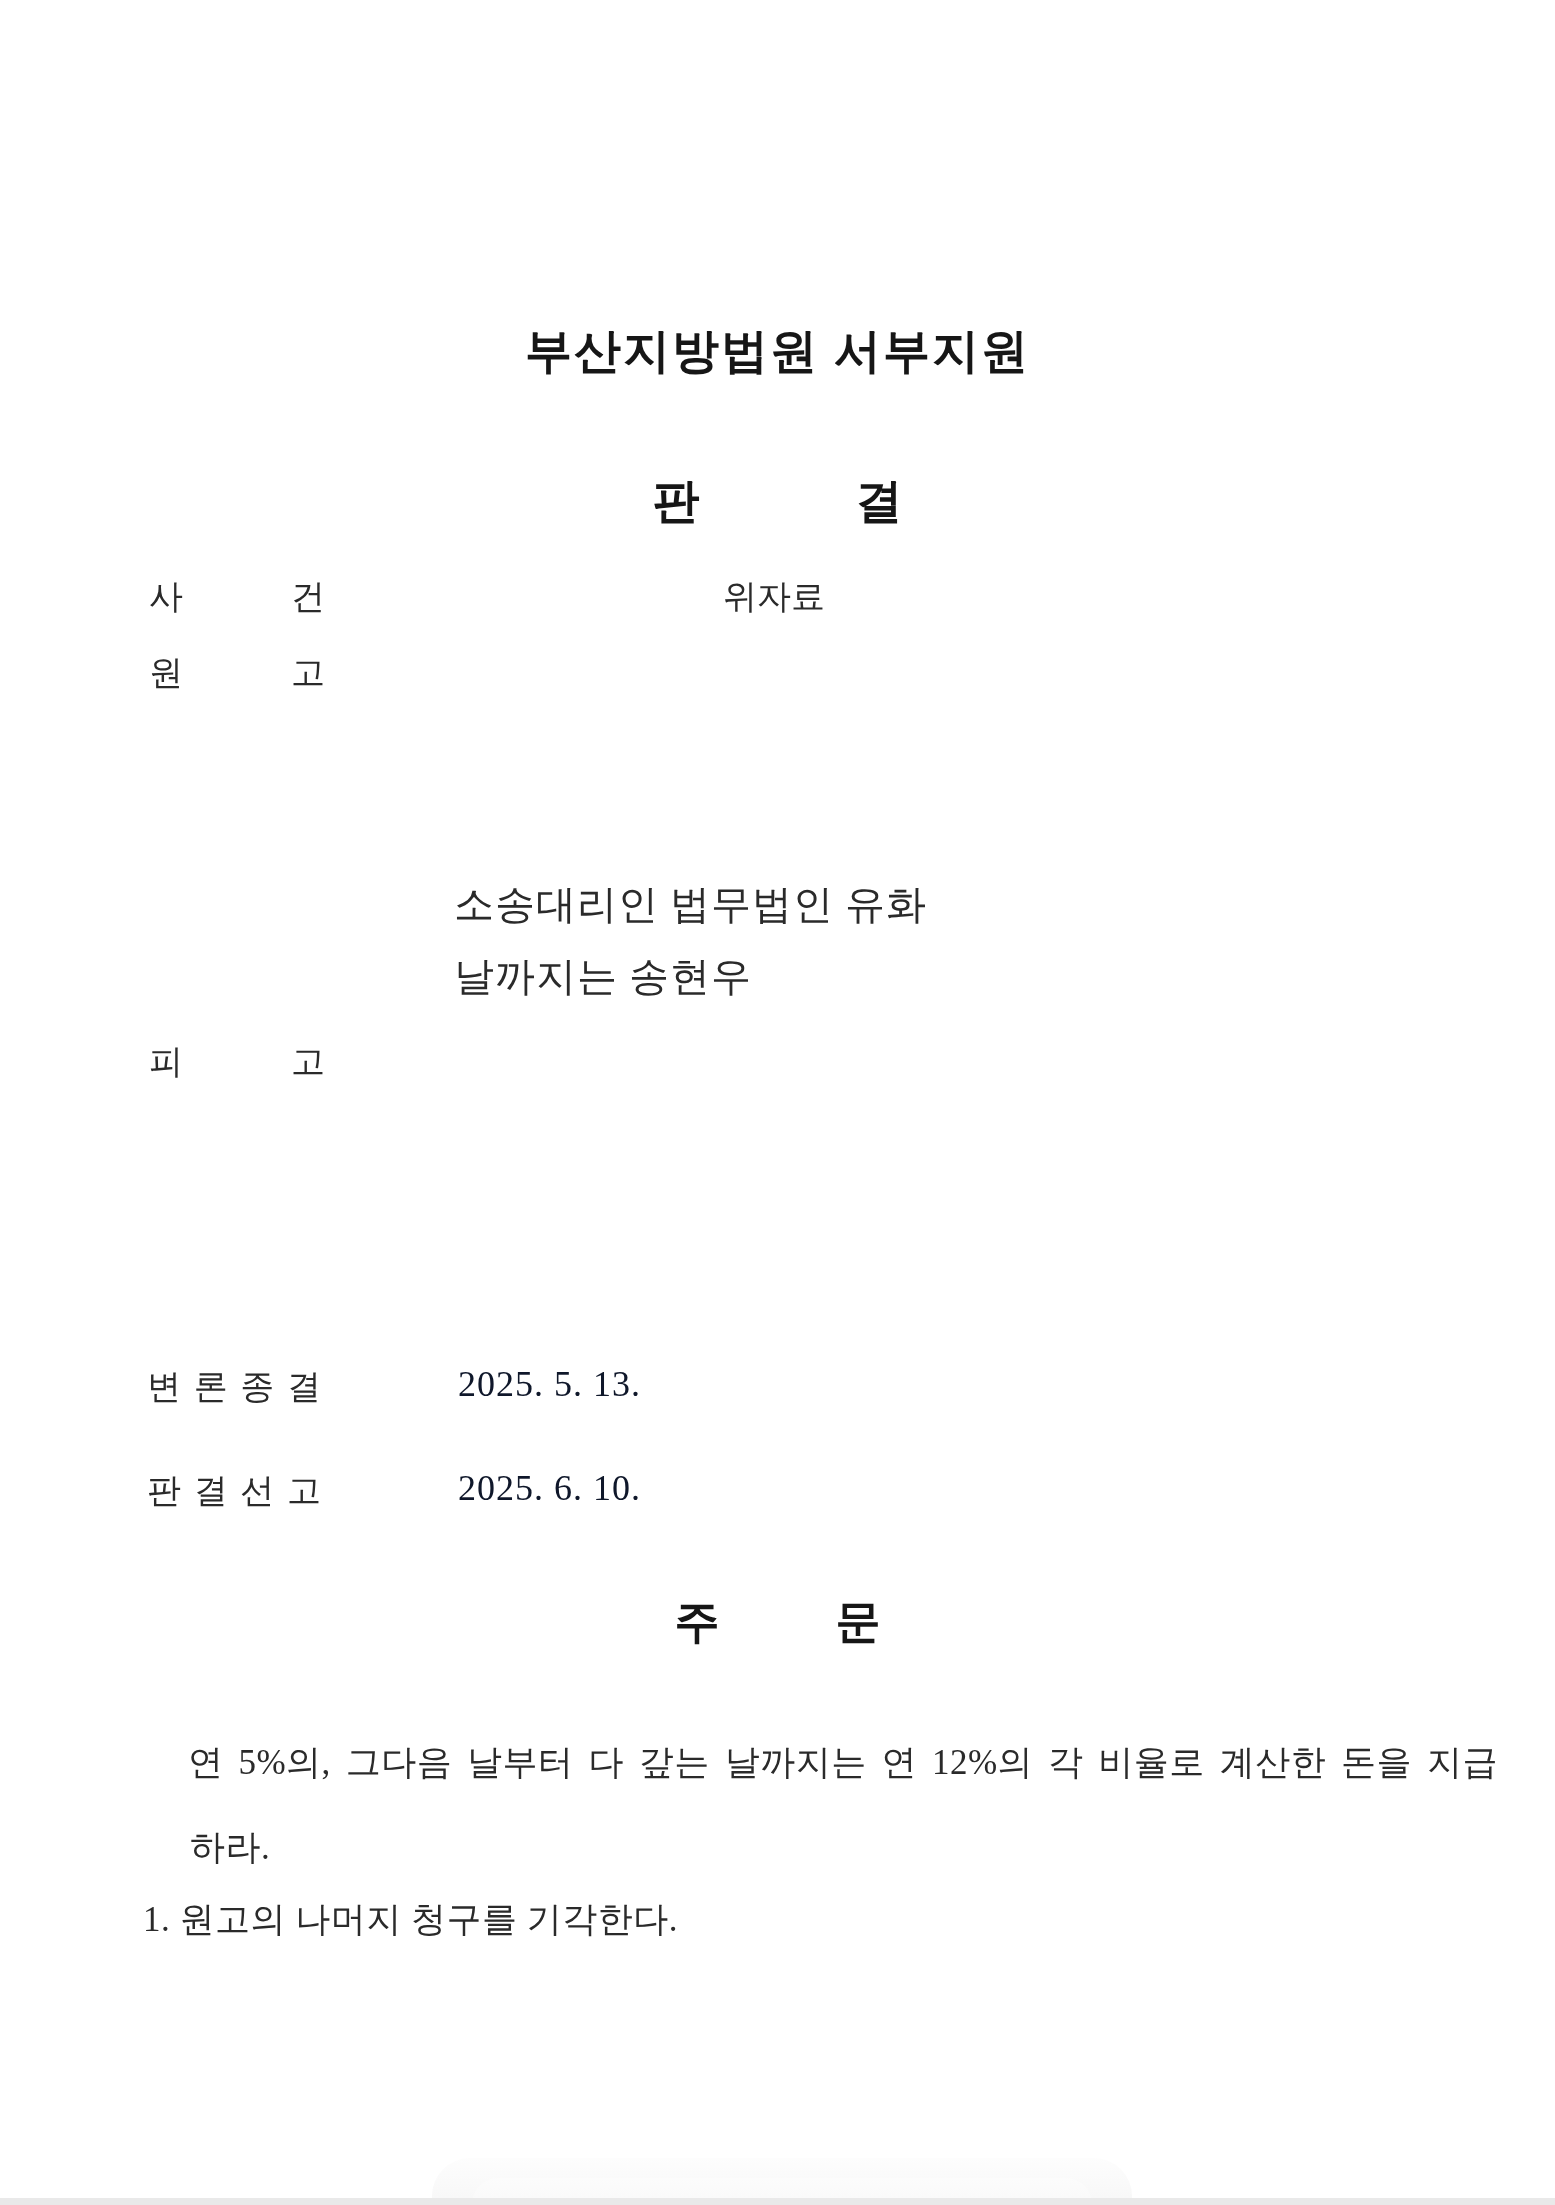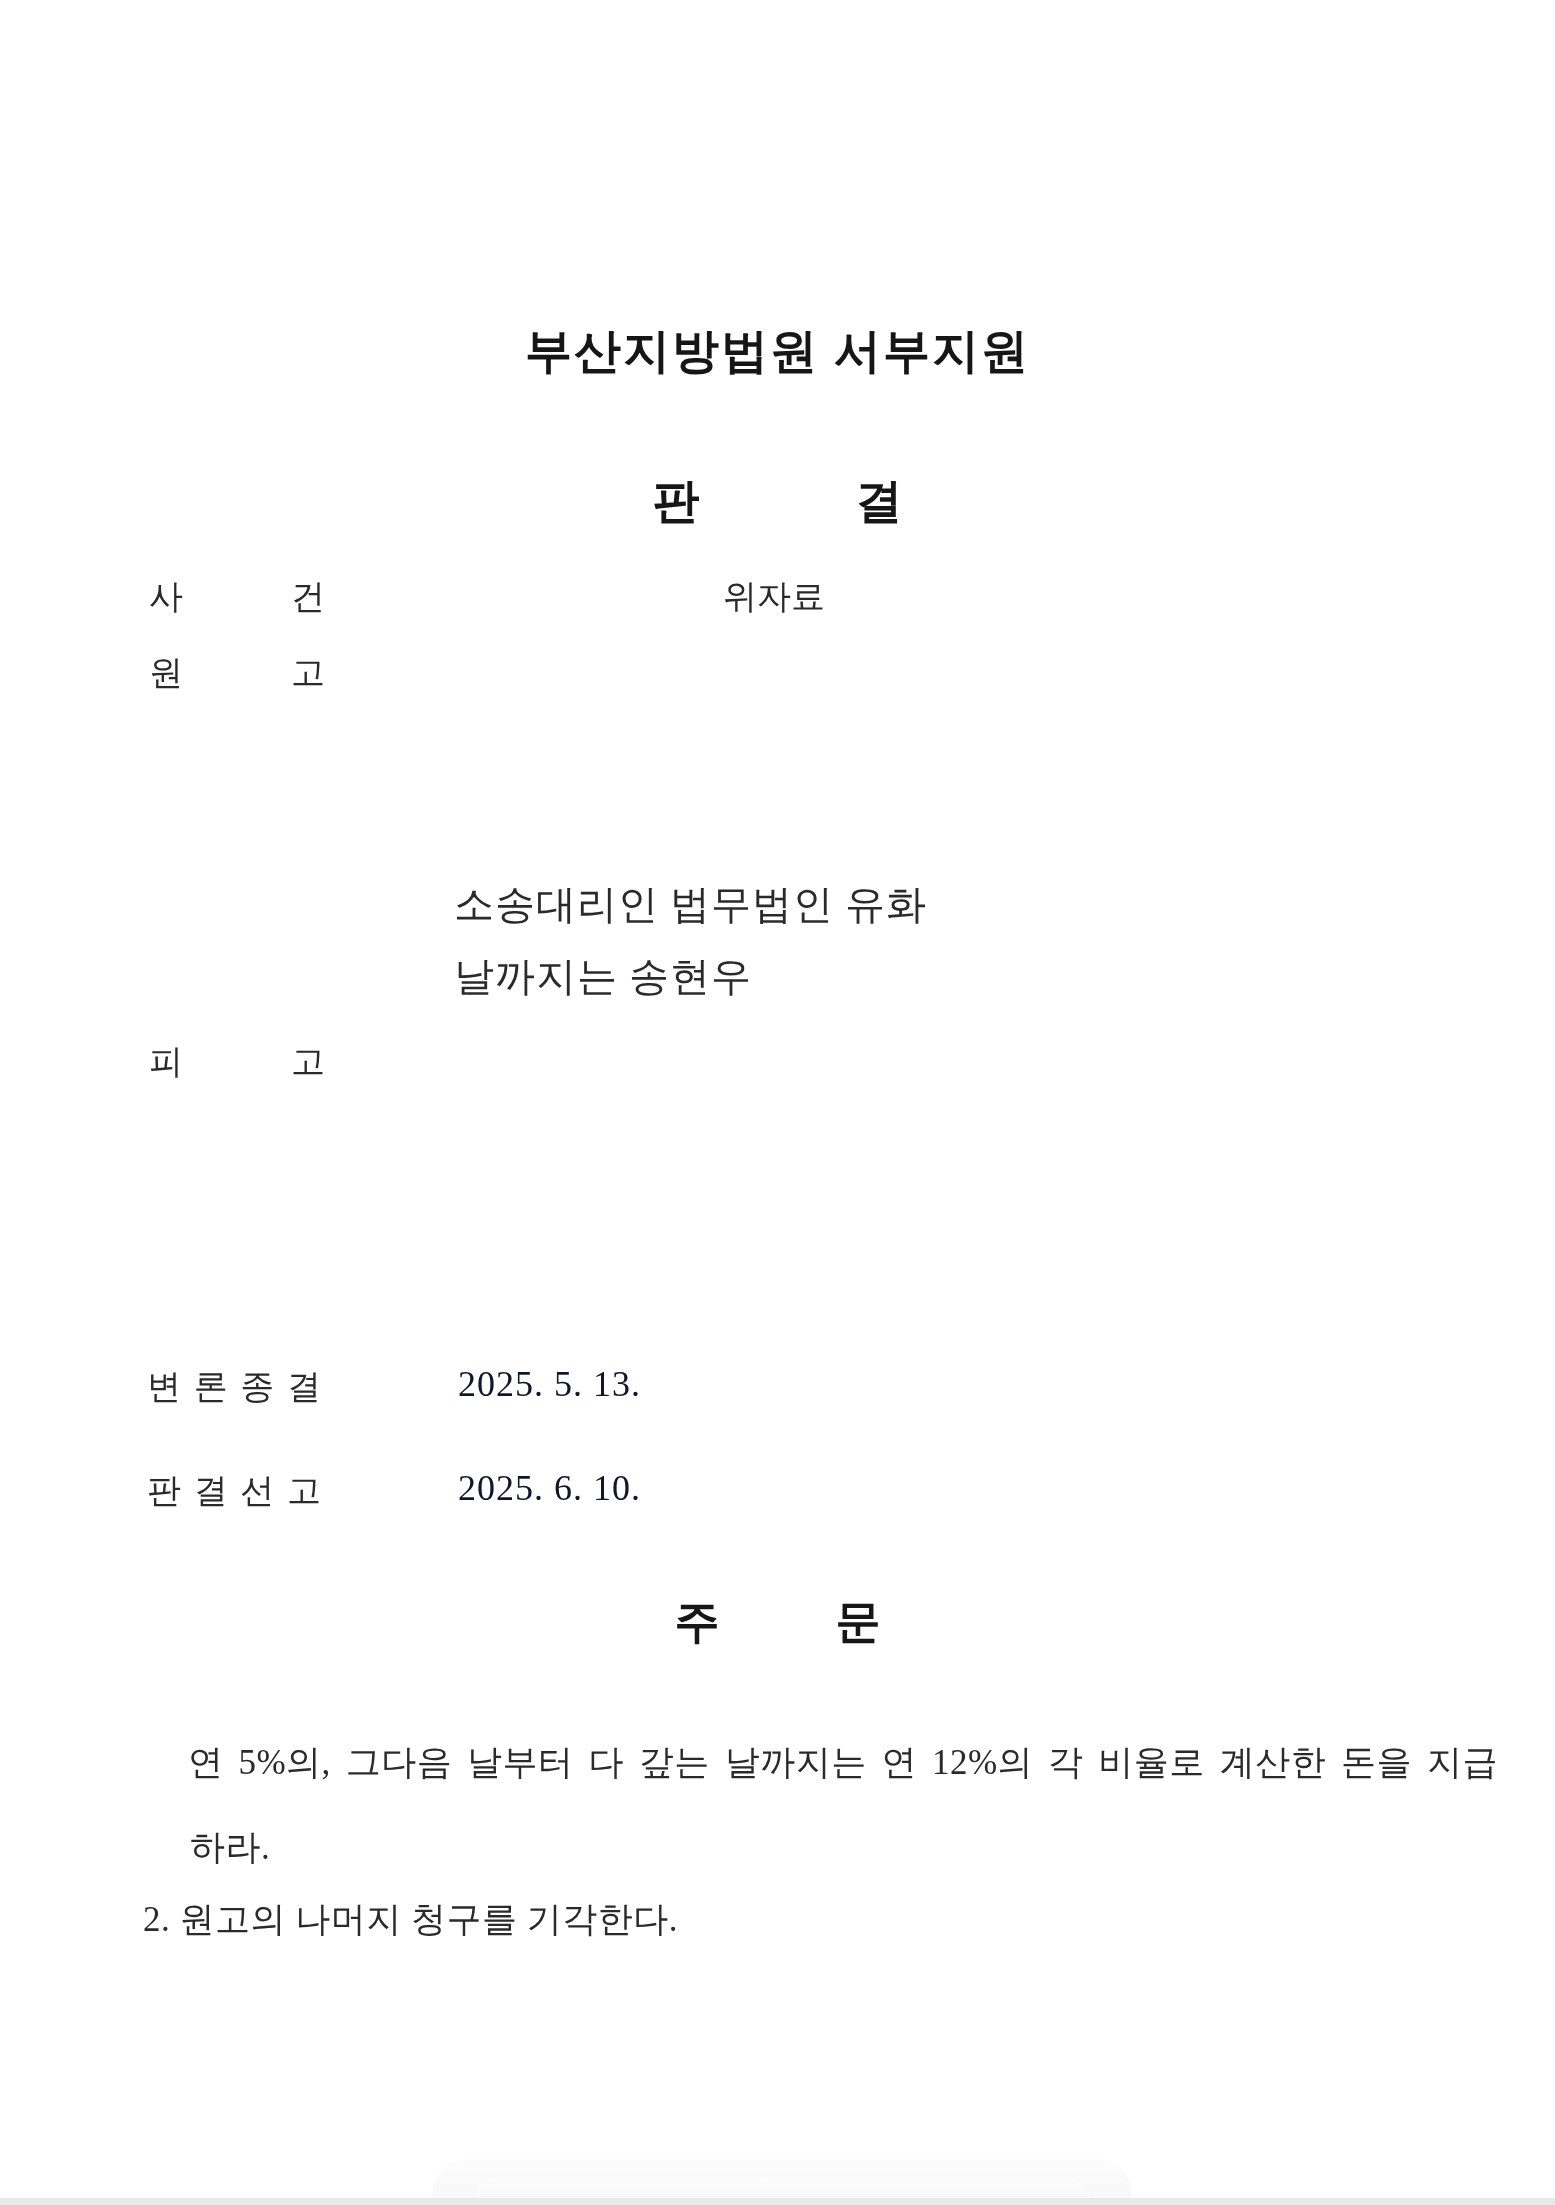--- a/index.html
+++ b/index.html
@@ -118,19 +118,19 @@
   </div>
   <div class="date-value" style="top:1467px;">2025. 6. 10.</div>
 
   <div class="doc-heading order">
     <span>주</span>
     <span>문</span>
   </div>
 
   <div class="order-line justified" style="top:1744px;left:188px;right:57px;">연 5%의, 그다음 날부터 다 갚는 날까지는 연 12%의 각 비율로 계산한 돈을 지급</div>
   <div class="order-line" style="top:1829px;left:190px;">하라.</div>
-  <div class="order-line" style="top:1901px;left:143px;">2. 원고의 나머지 청구를 기각한다.</div>
+  <div class="order-line" style="top:1901px;left:143px;">1. 원고의 나머지 청구를 기각한다.</div>
 
   <div class="footer-shape-outer"></div>
   <div class="footer-shape-inner"></div>
   <div class="bottom-strip"></div>
 
 </div>
 
 </body></html>

